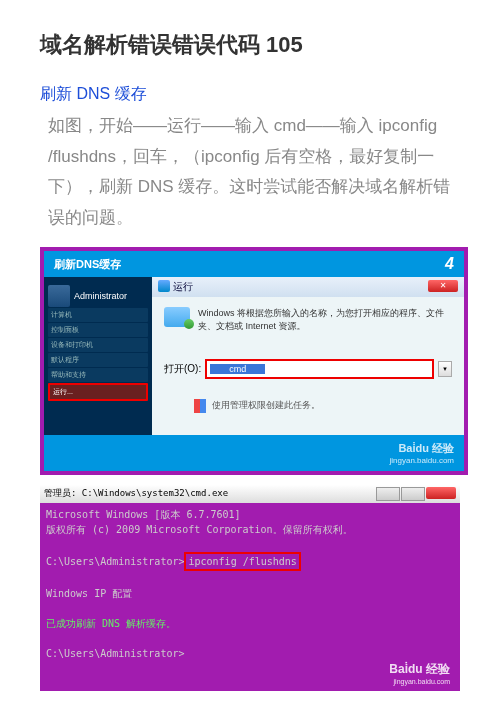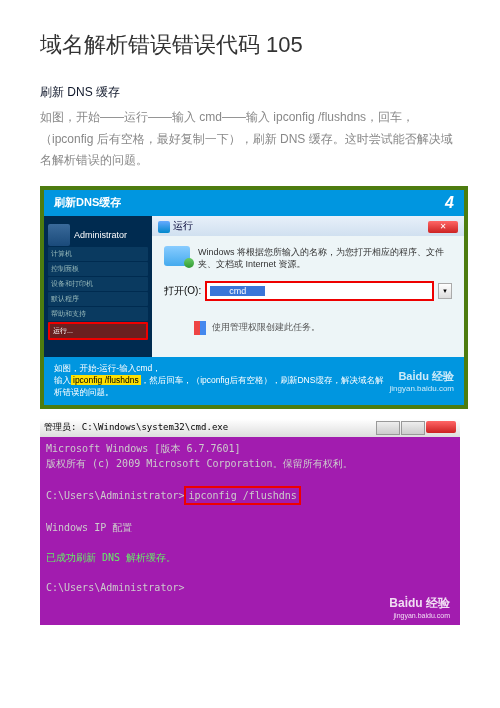--- a/index.html
+++ b/index.html
@@ -1,36 +1,36 @@
 <!DOCTYPE html>
 <html><head>
 <meta charset="utf-8">
 <style>
 body{margin:0;font-family:"Microsoft YaHei",SimSun,Arial,sans-serif;background:#fff;width:500px}
 .page{padding:30px 40px 20px}
-h1{font-size:22px;font-weight:400;color:#333;margin:0 0 24px}
-.subtitle{font-size:12px;color:#0f172a;margin:6px 0 6px}
-.desc{font-size:12px;color:#888;line-height:1.8;margin:0 0 14px}
+h1{font-size:22px;font-weight:700;color:#333;margin:0 0 24px}
+.subtitle{font-size:16px;color:#1d4ed8;margin:6px 0 6px}
+.desc{font-size:17px;color:#888;line-height:1.8;margin:0 8px 14px}
 .fig{width:100%;margin:0 0 10px}
-.slide{background:#4d7c0f;padding:4px}
+.slide{background:#a21caf;padding:4px}
 .slide-hdr{background:#0096e0;display:flex;justify-content:space-between;align-items:center;padding:4px 10px}
 .slide-hdr-txt{color:#fff;font-size:11px;font-weight:bold}
 .slide-hdr-num{color:#fff;font-size:16px;font-style:italic;font-weight:bold}
 .slide-body{display:flex;gap:0}
 .start{width:100px;background:#002b50;padding:6px 4px;position:relative}
 .start-user{color:#fff;font-size:9px;margin:2px 0 0;display:flex;align-items:center;gap:4px}
 .start-user-icon{width:22px;height:22px;background:linear-gradient(#3a6a9a,#1a4a7a);border-radius:2px}
 .start-item{background:#0a3a60;color:#9bb;font-size:7px;padding:2px 3px;margin:1px 0;border-radius:1px}
 .start-hl{border:2px solid #e00;background:#6a2020;color:#fff}
 .runwin{flex:1;background:#edf5f7}
-.runwin-tb{background:linear-gradient(#e8f0fa,#d0e0f0);padding:3px 6px;font-size:10px;color:#003;display:flex;align-items:flex-end;gap:3px}
+.runwin-tb{background:linear-gradient(#e8f0fa,#d0e0f0);padding:3px 6px;font-size:10px;color:#003;display:flex;align-items:flex-start;gap:3px}
 .runwin-tb-icon{width:12px;height:12px;background:linear-gradient(#6af,#08c);border-radius:2px}
 .runwin-close{margin-left:auto;width:30px;height:12px;background:linear-gradient(#f66,#c22);border-radius:2px;color:#fff;font-size:8px;text-align:center;line-height:12px}
 .runwin-body{padding:10px 12px}
-.runwin-msg{display:flex;gap:8px;font-size:9px;color:#333;line-height:1.4;margin-bottom:10px}
+.runwin-msg{display:flex;gap:8px;font-size:9px;color:#333;line-height:1.4;margin-bottom:26px}
 .runwin-msg-icon{width:26px;height:20px;background:linear-gradient(#8cf,#4ae);border-radius:3px;flex-shrink:0;position:relative}
 .runwin-msg-icon::after{content:"";position:absolute;right:-4px;bottom:-2px;width:10px;height:10px;background:linear-gradient(#6c6,#393);border-radius:50%}
 .runwin-row{display:flex;align-items:center;gap:4px;font-size:10px;margin-bottom:20px}
 .runwin-input{flex:1;border:2px solid #e00;height:16px;background:#fff;padding:0 3px;display:flex;align-items:center}
 .runwin-input-txt{background:#3a76d8;color:#fff;padding:0 19px;font-size:9px}
 .runwin-dd{width:12px;height:14px;border:1px solid #aaa;background:linear-gradient(#fff,#ddd);font-size:7px;text-align:center;line-height:14px}
 .runwin-adm{display:flex;align-items:center;gap:6px;font-size:9px;color:#555;margin:0 0 12px 30px}
 .runwin-shield{width:12px;height:14px;background:linear-gradient(90deg,#e44 50%,#48e 50%)}
 .runwin-btns{display:flex;justify-content:flex-end;gap:6px;padding:6px;background:#e8e8e8;border-top:1px solid #ccc}
 .btn{font-size:9px;padding:2px 12px;background:linear-gradient(#fff,#e5e5e5);border:1px solid #888;border-radius:2px}
@@ -95,24 +95,20 @@
             <div class="runwin-dd">▾</div>
           </div>
           <div class="runwin-adm">
             <div class="runwin-shield"></div>
             <span>使用管理权限创建此任务。</span>
           </div>
         </div>
       </div>
     </div>
     <div class="slide-ftr">
-      <div class="slide-ftr-txt">
-        <div>如图，开始-运行-输入cmd，</div>
-        <span>输入</span><span class="slide-ftr-hl">ipconfig /flushdns</span><span>，然后回车，（ipconfig后有空格），刷新DNS缓存，解决域名解析错误的问题。</span>
-      </div>
       <div class="watermark">
         <div class="wm-logo">Bai̇du 经验</div>
         <div>jingyan.baidu.com</div>
       </div>
     </div>
   </div>
 
   <div class="fig cmd">
     <div class="cmd-tb">
       <span>管理员: C:\Windows\system32\cmd.exe</span>

